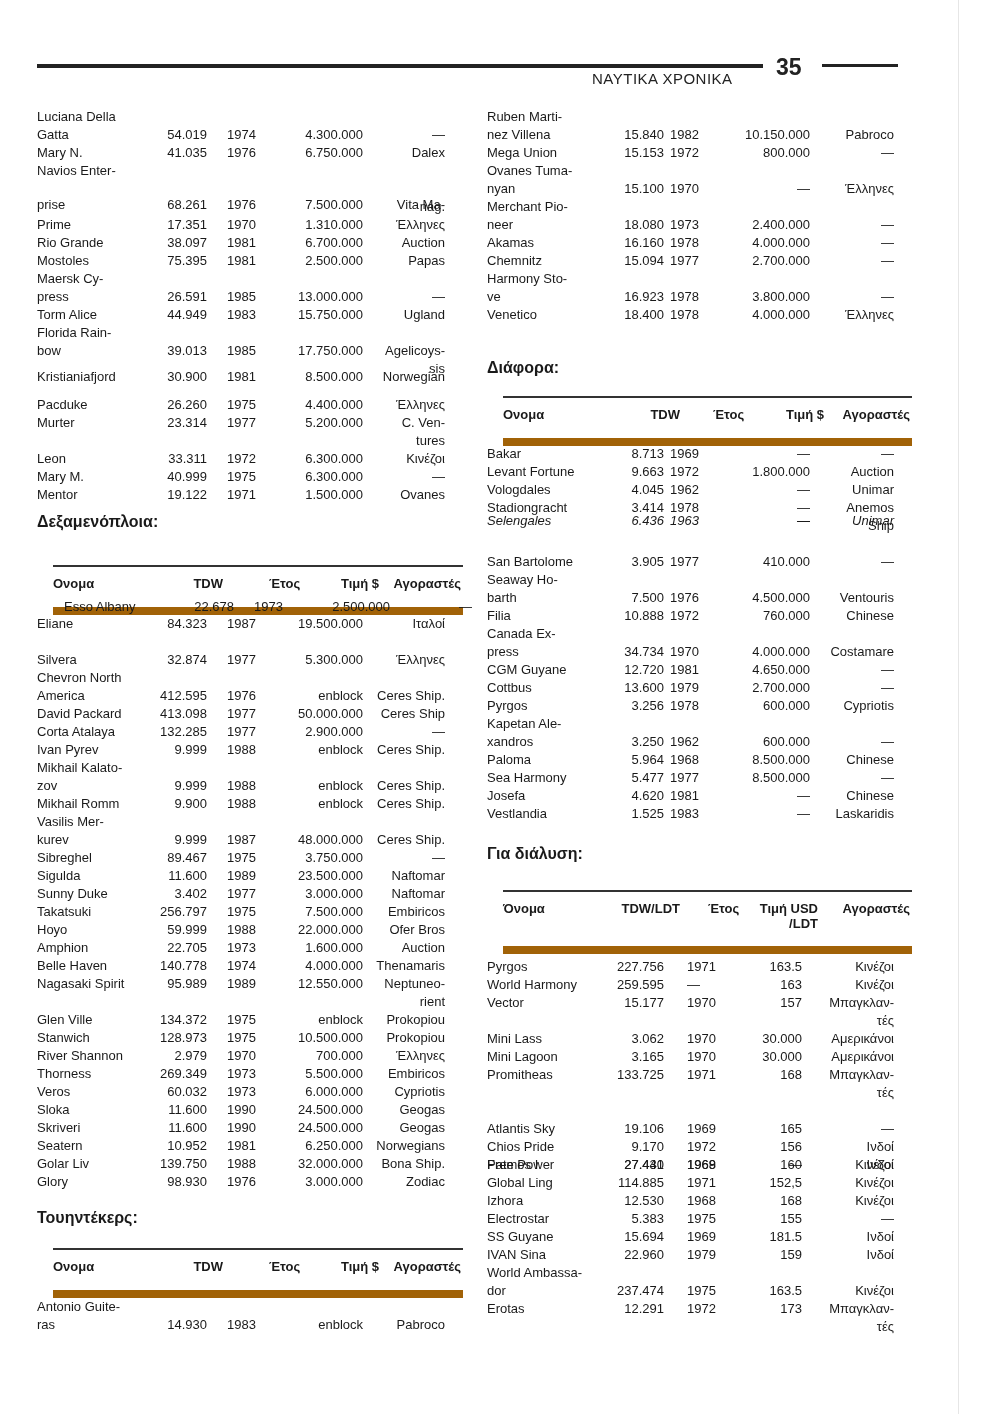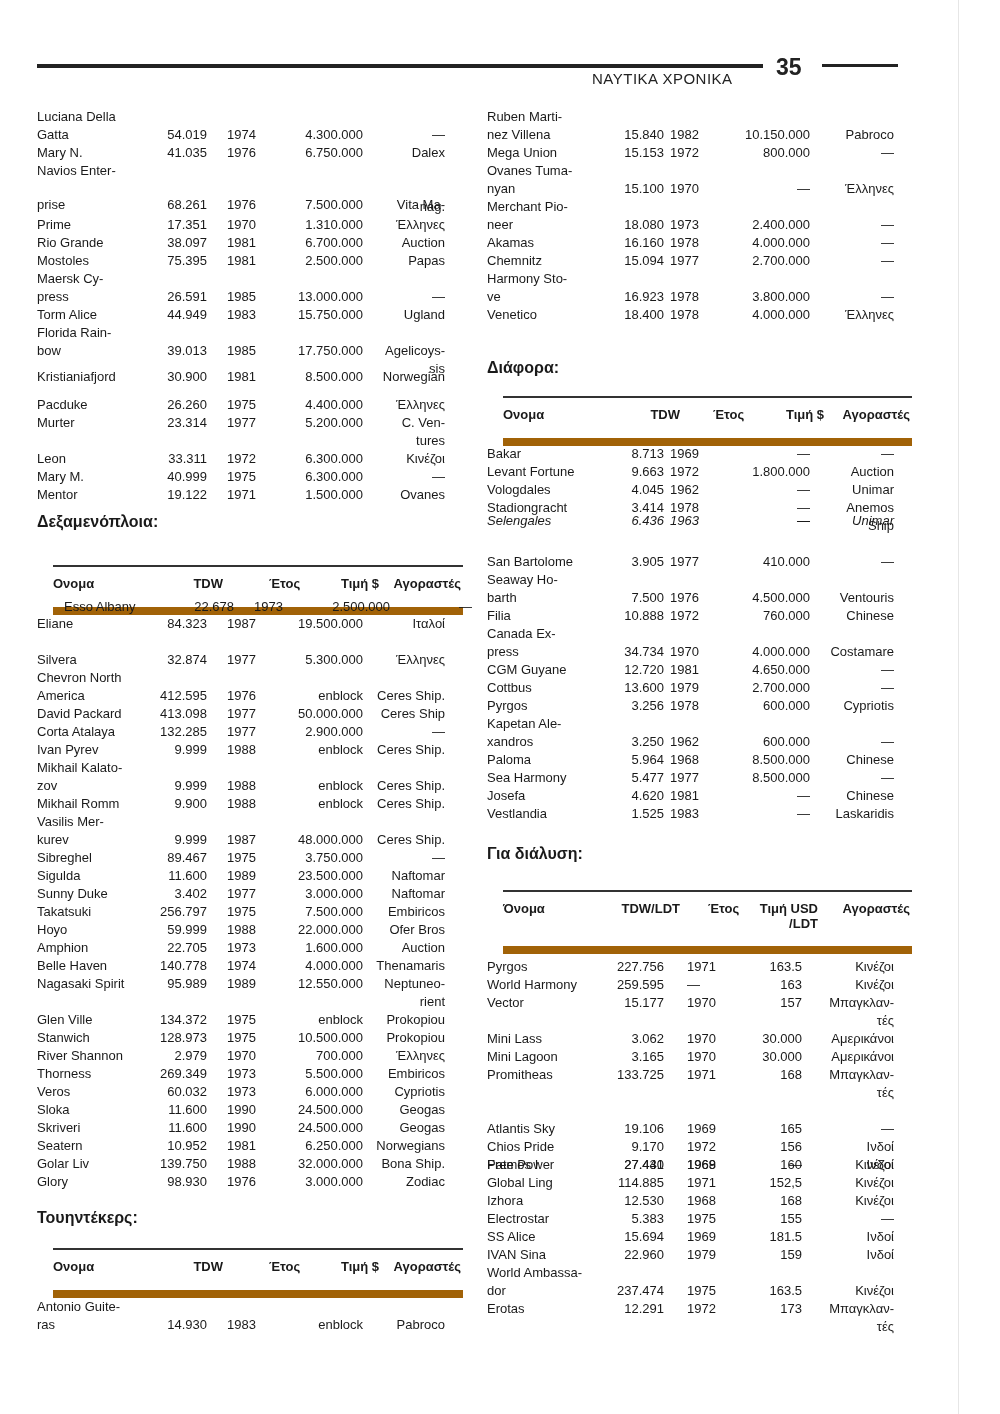--- a/index.html
+++ b/index.html
@@ -820,21 +820,21 @@
         <span class="c-buyer">Κινέζοι</span>
       </div>
       <div class="row" style="top: 1210px;">
         <span class="c-name">Electrostar</span>
         <span class="c-tdw">5.383</span>
         <span class="c-year">1975</span>
         <span class="c-price">155</span>
         <span class="c-buyer">—</span>
       </div>
       <div class="row" style="top: 1228px;">
-        <span class="c-name">SS Alice</span>
+        <span class="c-name">SS Guyane</span>
         <span class="c-tdw">15.694</span>
         <span class="c-year">1969</span>
         <span class="c-price">181.5</span>
         <span class="c-buyer">Ινδοί</span>
       </div>
       <div class="row" style="top: 1246px;">
         <span class="c-name">IVAN Sina</span>
         <span class="c-tdw">22.960</span>
         <span class="c-year">1979</span>
         <span class="c-price">159</span>

